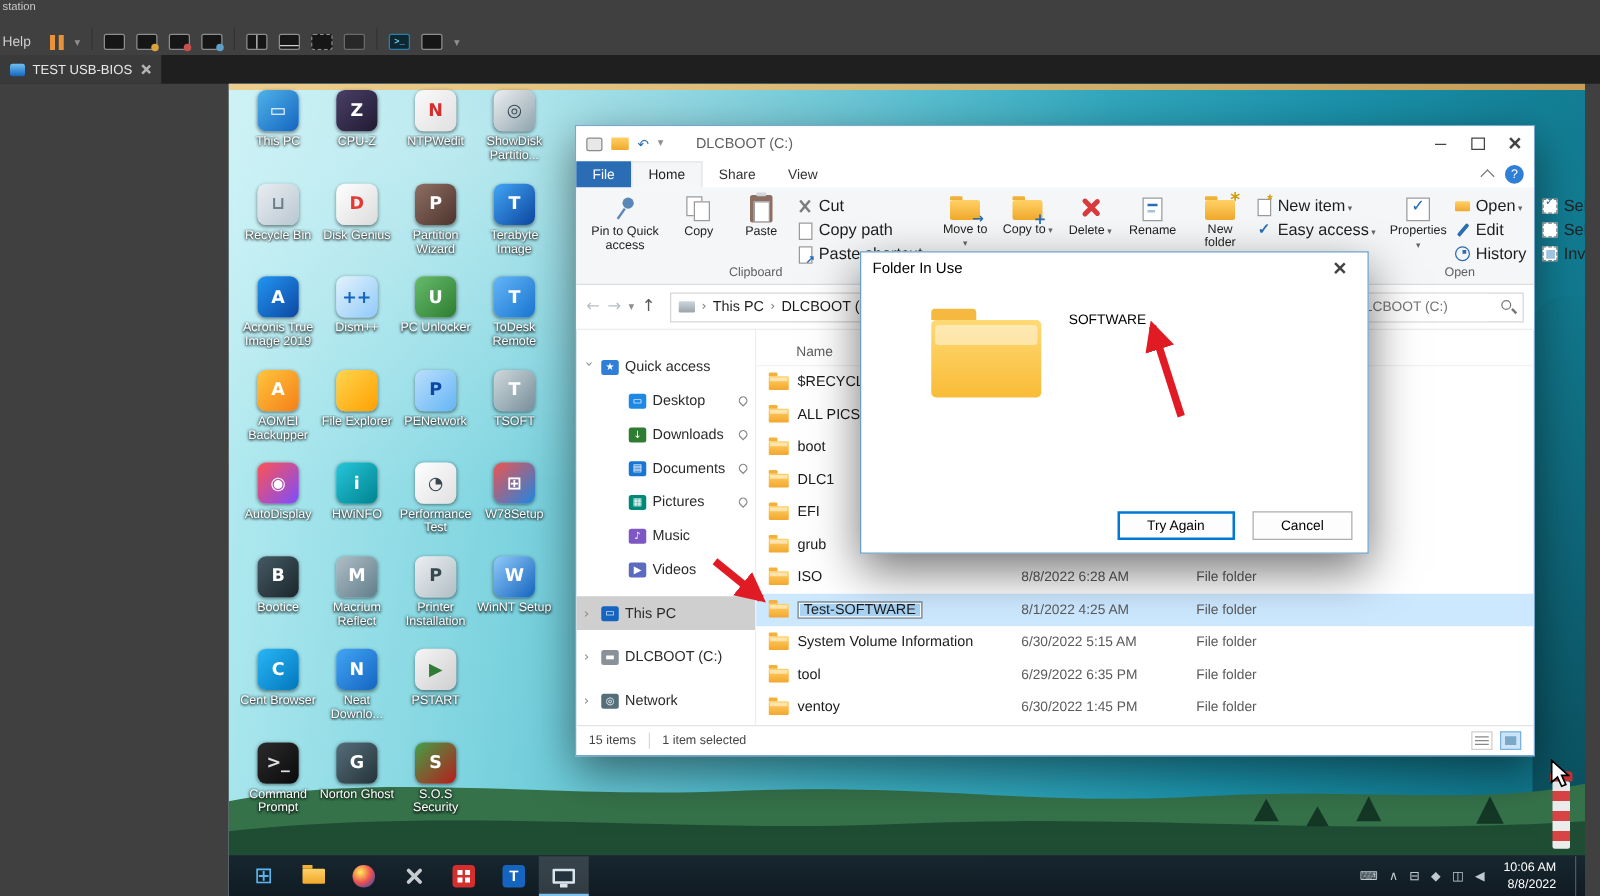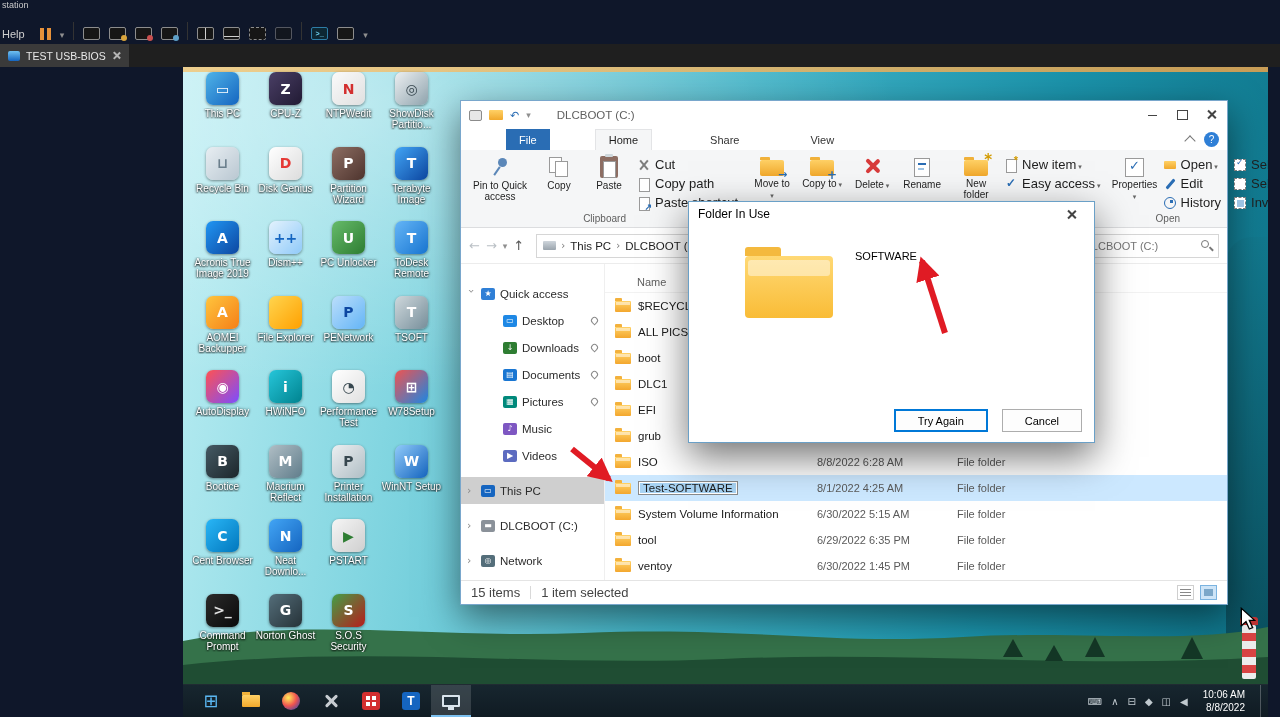--- a/index.html
+++ b/index.html
@@ -1,17 +1,17 @@
 <!DOCTYPE html>
 <html><head>
 <meta charset="utf-8">
 <style>
   html,body{margin:0;padding:0;background:#000;}
   *{box-sizing:border-box;}
-  .stage{position:relative;width:1280px;height:717px;background:#0f172a;overflow:hidden;
+  .stage{position:relative;width:1280px;height:717px;background:#404040;overflow:hidden;
          font-family:"Liberation Sans",sans-serif;-webkit-font-smoothing:antialiased;}
   .g{font-family:"DejaVu Sans",sans-serif;}
 
   
   .host-title{position:absolute;left:2px;top:0;font-size:9px;color:#c9c9c9;}
   .host-row{position:absolute;left:0;top:14px;height:26px;display:flex;align-items:flex-end;gap:9px;padding-left:2px;color:#9a9a9a;}
   .menu-help{font-size:11px;color:#cfcfcf;margin-right:6px;}
   .tb-pause{display:inline-flex;gap:3px;align-items:center;}
   .tb-pause i{display:block;width:4px;height:12px;background:#e8923a;}
   .caret{font-size:9px;color:#8f8f8f;}
@@ -62,21 +62,21 @@
   .q-undo{font-size:11px;color:#2a6db4;line-height:1;}
   .wtitle{margin-left:26px;font-size:11.5px;color:#5f5f5f;}
   .wctrls{margin-left:auto;display:flex;height:28px;}
   .wc{width:30px;height:28px;display:flex;align-items:center;justify-content:center;position:relative;}
   .wc-min::after{content:"";width:9px;height:1px;background:#444;}
   .wc-max::after{content:"";width:9px;height:8px;border:1px solid #444;}
   .wc-close::before,.wc-close::after{content:"";position:absolute;width:1.5px;height:11px;background:#444;left:14px;top:8px;}
   .wc-close::before{transform:rotate(45deg);} .wc-close::after{transform:rotate(-45deg);}
 
   .ribbon-tabs{height:21px;display:flex;align-items:stretch;background:#fff;font-size:11px;flex:0 0 auto;}
-  .rtab{padding:0 13px;display:flex;align-items:center;color:#333;margin-left:45px;}
+  .rtab{padding:0 13px;display:flex;align-items:center;color:#333;}
   .rtab.file{background:#2a6db4;color:#fff;}
   .rtab.active{background:#f5f6f7;border:1px solid #e3e4e6;border-bottom:none;color:#1e1e1e;}
   .rt-right{margin-left:auto;display:flex;align-items:center;gap:10px;padding-right:8px;}
   .collapse-ch{width:8px;height:8px;border-left:1.5px solid #777;border-top:1.5px solid #777;transform:rotate(45deg);margin-top:3px;}
   .help-badge{width:15px;height:15px;border-radius:50%;background:#2f7fd6;color:#fff;font-size:10px;display:flex;align-items:center;justify-content:center;}
 
   .ribbon{height:78px;background:#f5f6f7;border-bottom:1px solid #dcdddf;display:flex;align-items:stretch;padding:2px 6px 0;flex:0 0 auto;}
   .rgroup{display:flex;flex-direction:column;justify-content:space-between;}
   .rrow{display:flex;align-items:flex-start;gap:2px;padding-top:2px;}
   .rgl{font-size:10px;color:#5e5e5e;text-align:center;padding:1px 0 3px;}
@@ -164,21 +164,21 @@
   .fcell{display:flex;align-items:center;}
   .fcell.name{width:206px;padding-left:10px;}
   .fcell.date{width:140px;font-size:11px;color:#5a5a5a;padding-left:6px;}
   .fcell.type{width:160px;font-size:11px;color:#5a5a5a;padding-left:6px;}
   .fico{position:relative;width:16px;height:11px;background:linear-gradient(#ffd166,#f3a72e);border-radius:1px;flex:0 0 auto;margin-right:7px;}
   .fico::before{content:"";position:absolute;top:-3px;left:0;width:7px;height:3px;background:#f3b13c;border-radius:1px 1px 0 0;}
   .fico::after{content:"";position:absolute;top:1px;left:1px;right:1px;height:3px;background:rgba(255,255,255,.5);}
   .fname{font-size:11.5px;color:#1b1b1b;white-space:nowrap;}
   .fname.edit{background:#a8d3f3;border:1px solid #8a8a8a;box-shadow:inset 0 0 0 1px #fff;padding:0 4px;}
 
-  .sbar{height:24px;border-top:1px solid #e4e4e4;display:flex;align-items:center;padding:0 10px;font-size:13px;color:#444;flex:0 0 auto;}
+  .sbar{height:24px;border-top:1px solid #e4e4e4;display:flex;align-items:center;padding:0 10px;font-size:10px;color:#444;flex:0 0 auto;}
   .sbdiv{width:1px;height:13px;background:#d9d9d9;margin:0 10px;}
   .sv{width:17px;height:15px;border:1px solid #cfcfcf;margin-left:6px;position:relative;background:#fff;}
   .sv.listv::after{content:"";position:absolute;left:2px;top:3px;right:2px;height:1px;background:#888;box-shadow:0 3px 0 #888,0 6px 0 #888;}
   .sv.thumbv{background:#cde4f7;border-color:#7ab3e0;}
   .sv.thumbv::after{content:"";position:absolute;left:3px;top:3px;width:9px;height:7px;background:#7ba7c9;}
 
   
   .dialog{position:absolute;left:505px;top:134px;width:407px;height:242px;background:#fff;z-index:50;
      border:1px solid #6aa0c7;box-shadow:0 14px 36px rgba(0,0,0,.55);}
   .dlg-title{height:24px;display:flex;align-items:center;padding-left:9px;font-size:12px;color:#000;}

